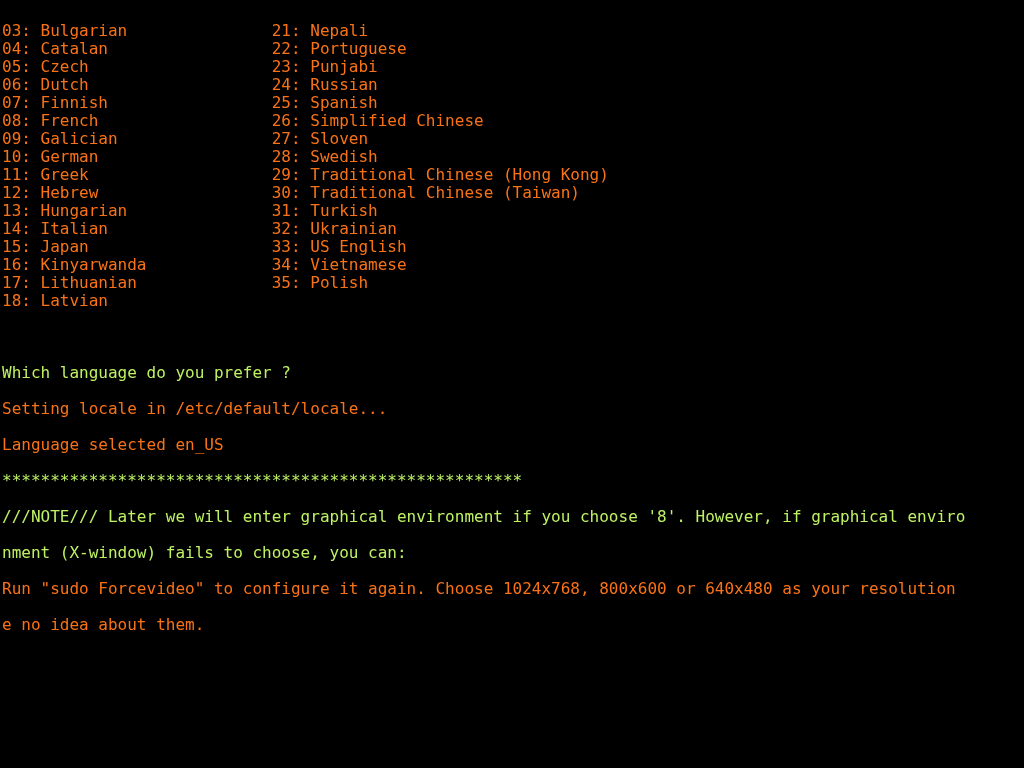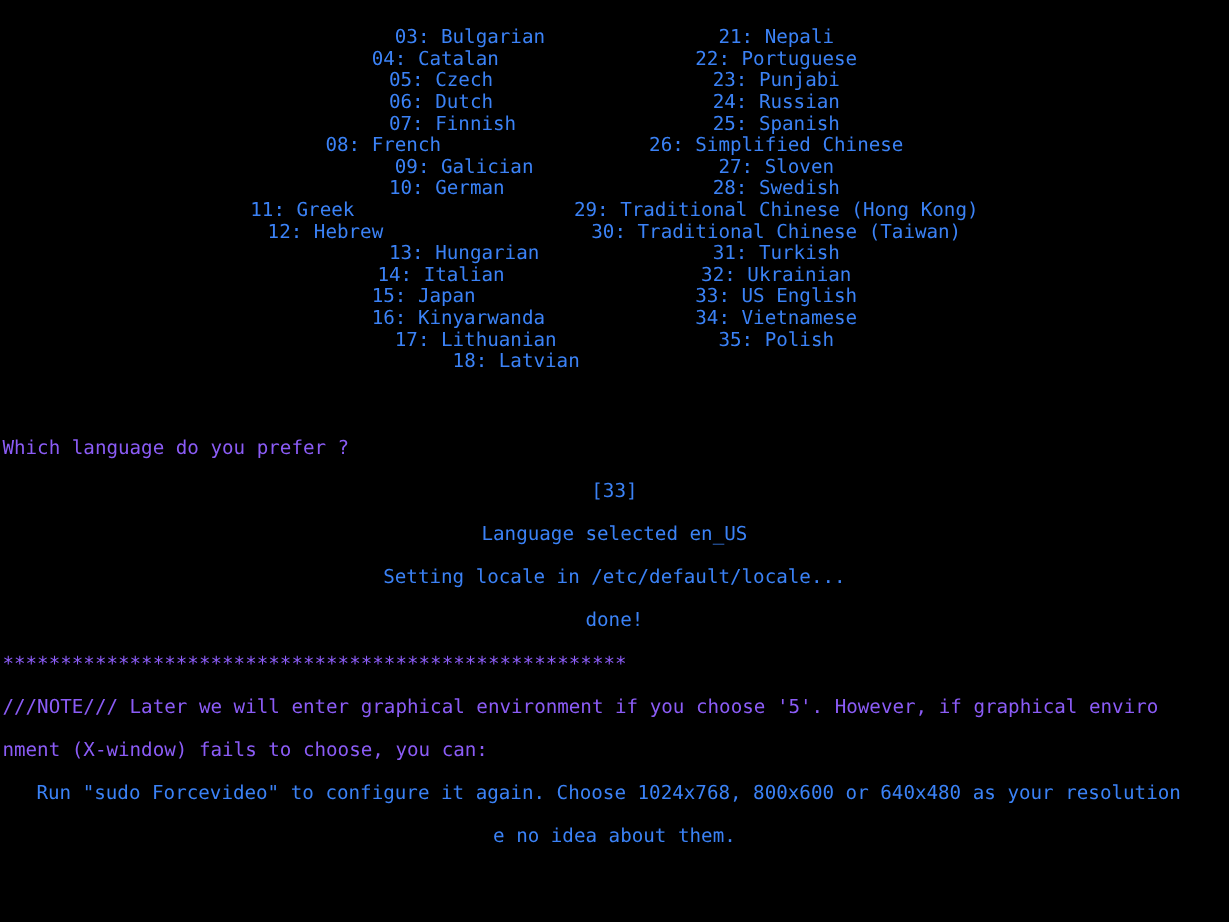--- a/index.html
+++ b/index.html
@@ -11,38 +11,36 @@
     color: #fff;
     font-family: "DejaVu Sans Mono", "Liberation Mono", "Courier New", monospace;
     font-size: 16px;
     line-height: 18px;
     overflow: hidden;
   }
   .terminal {
     padding: 4px 2px;
     white-space: pre;
   }
-  .yellow { color: #8b5cf6; }
-  .white  { color: #3b82f6; text-align: center; }
+  .yellow { color: #bef264; }
+  .white  { color: #f97316; }
   @keyframes blink { 50% { opacity: 0; } }
   .row { display: block; }
 </style>
 </head>
 <body>
 
 <div class="terminal">
 <div id="lang-list"><span class="row white">03: Bulgarian               21: Nepali</span><span class="row white">04: Catalan                 22: Portuguese</span><span class="row white">05: Czech                   23: Punjabi</span><span class="row white">06: Dutch                   24: Russian</span><span class="row white">07: Finnish                 25: Spanish</span><span class="row white">08: French                  26: Simplified Chinese</span><span class="row white">09: Galician                27: Sloven</span><span class="row white">10: German                  28: Swedish</span><span class="row white">11: Greek                   29: Traditional Chinese (Hong Kong)</span><span class="row white">12: Hebrew                  30: Traditional Chinese (Taiwan)</span><span class="row white">13: Hungarian               31: Turkish</span><span class="row white">14: Italian                 32: Ukrainian</span><span class="row white">15: Japan                   33: US English</span><span class="row white">16: Kinyarwanda             34: Vietnamese</span><span class="row white">17: Lithuanian              35: Polish</span><span class="row white">18: Latvian                 </span></div>
 <span class="row"> </span>
 <span class="row yellow">Which language do you prefer ?</span>
-<span class="row white">[33]</span>
+<span class="row white">Setting locale in /etc/default/locale...</span>
 <span class="row white">Language selected en_US</span>
-<span class="row white">Setting locale in /etc/default/locale...</span>
-<span class="row white">done!</span>
 <span class="row yellow">******************************************************</span>
-<span class="row yellow">///NOTE/// Later we will enter graphical environment if you choose '5'. However, if graphical enviro</span>
+<span class="row yellow">///NOTE/// Later we will enter graphical environment if you choose '8'. However, if graphical enviro</span>
 <span class="row yellow">nment (X-window) fails to choose, you can:</span>
 <span class="row white">Run "sudo Forcevideo" to configure it again. Choose 1024x768, 800x600 or 640x480 as your resolution </span>
 <span class="row white">e no idea about them.</span>
 
 
 
 
 
 
 

